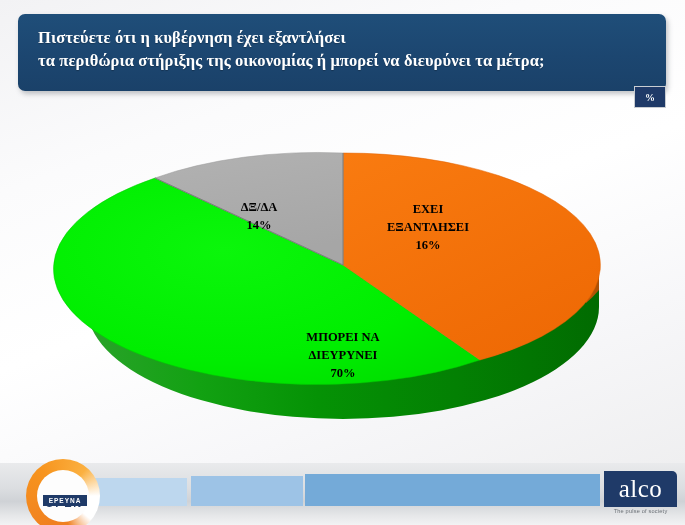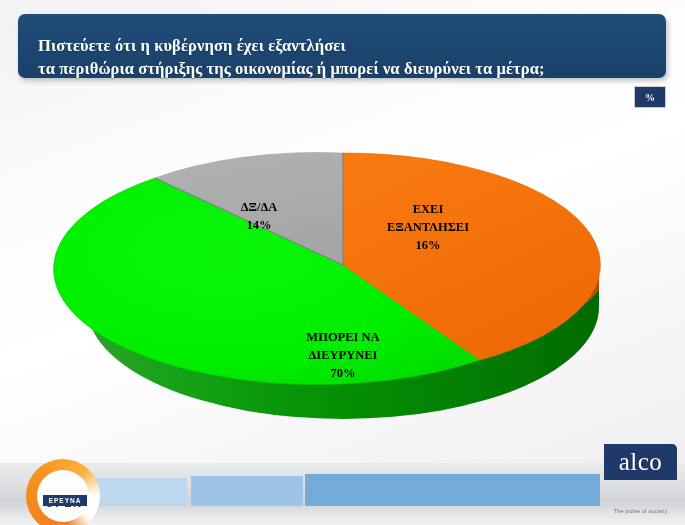--- a/index.html
+++ b/index.html
@@ -13,26 +13,26 @@
     background: linear-gradient(160deg, #f2f2f4 0%, #fbfbfc 25%, #ffffff 48%, #f7f7f9 70%, #ececed 100%);
   }
   #slide {
     position: absolute; inset: 0;
   }
 
   
   #title-banner {
     position: absolute;
     left: 18px; top: 14px;
-    width: 648px; height: 64px;
+    width: 648px; height: 77px;
     background: linear-gradient(180deg, #1f4e79 0%, #1c4670 55%, #1a4169 100%);
     border-radius: 7px;
     box-shadow: 2px 3px 5px rgba(120,125,130,0.45);
     box-sizing: border-box;
-    padding: 20px 0 0 20px;
+    padding: 12px 0 0 20px;
   }
   #title-text {
     color: #ffffff;
     font-size: 16.5px;
     font-weight: bold;
     line-height: 1.42;
     letter-spacing: 0.1px;
     white-space: pre-line;
     text-shadow: 0 1px 1px rgba(0,0,0,0.25);
   }
@@ -126,21 +126,21 @@
     font-family: "Liberation Sans", sans-serif;
     font-size: 6.5px;
     font-weight: bold;
     letter-spacing: 1px;
     text-align: center;
     line-height: 11px;
   }
 
   
   #alco-box {
-    position: absolute; left: 604px; top: 444px;
+    position: absolute; left: 604px; top: 471px;
     width: 73px; height: 36px;
     background: #1f3a68;
     border-radius: 0 5px 0 0;
     color: #ffffff;
     font-family: "Liberation Serif", serif;
     font-size: 25px;
     line-height: 36px;
     text-align: center;
     letter-spacing: 0.5px;
   }

